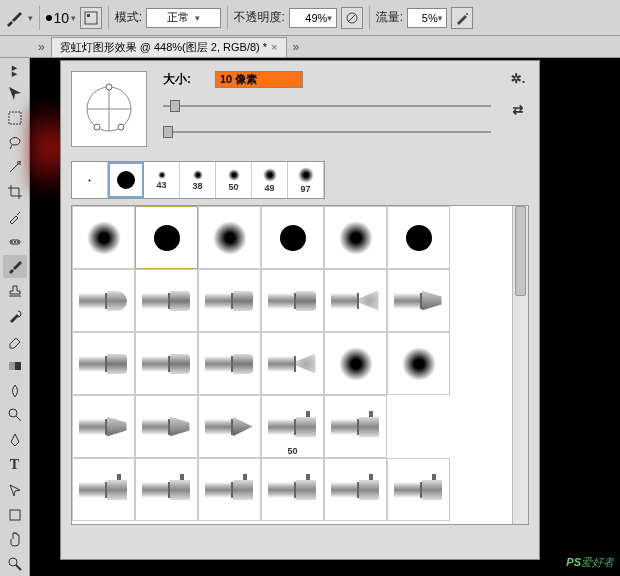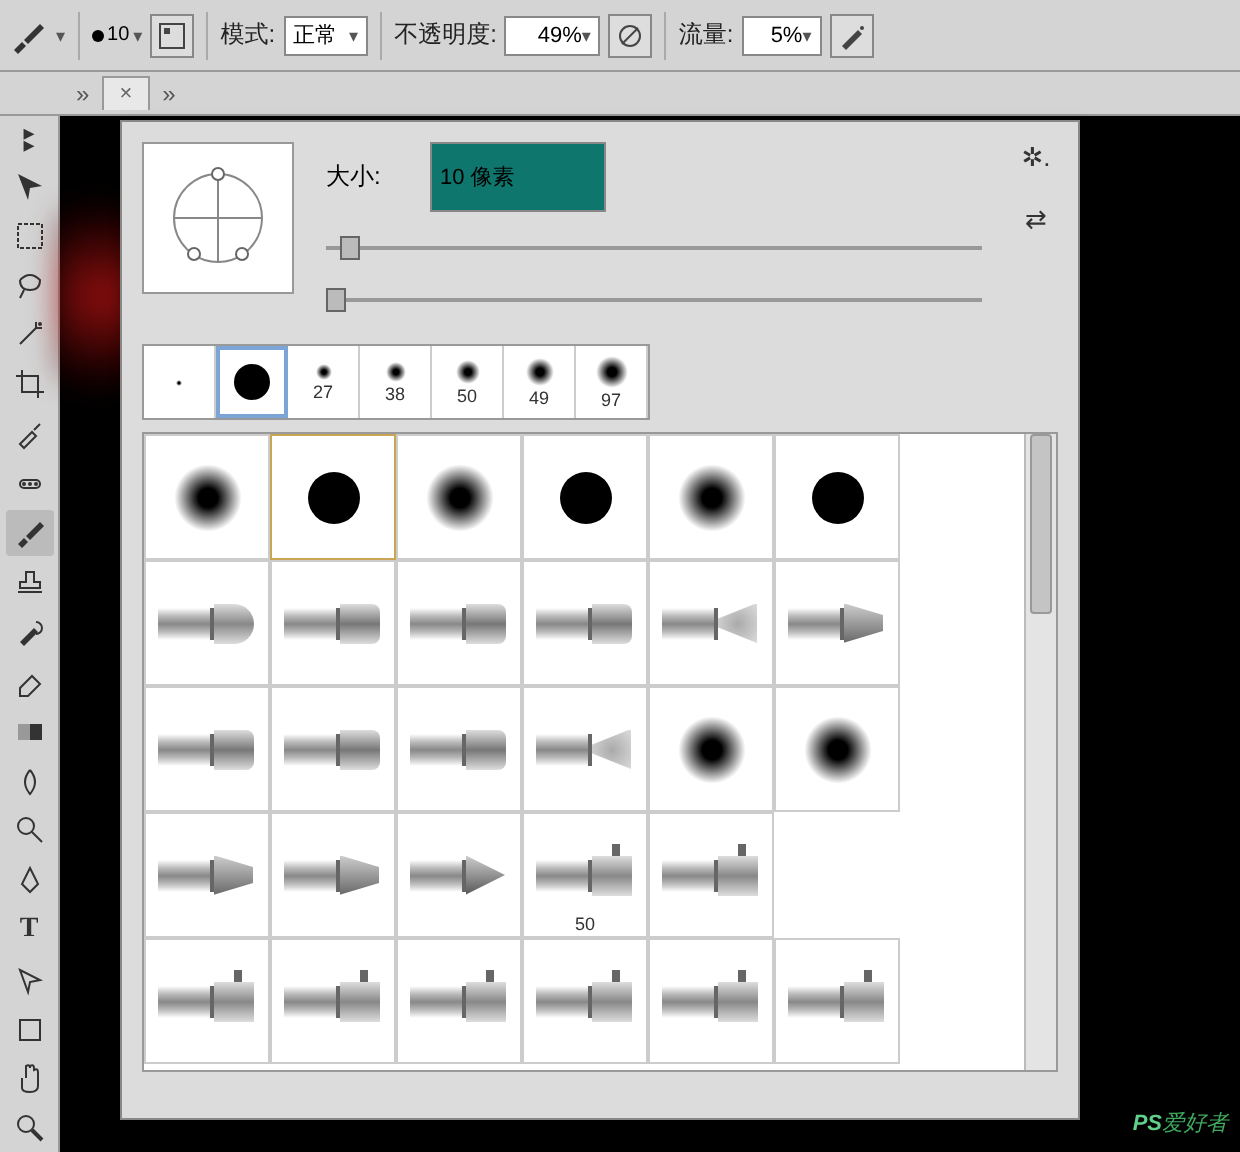--- a/index.html
+++ b/index.html
@@ -3,24 +3,24 @@
 <meta charset="utf-8">
 <style>
 * { margin: 0; padding: 0; box-sizing: border-box; font-family: "Microsoft YaHei", Arial, sans-serif; font-size: 11px; }
 body { width: 620px; height: 576px; background: #000; overflow: hidden; position: relative; }
 
 .options-bar { height: 36px; background: #d4d4d4; border-bottom: 1px solid #999; display: flex; align-items: center; padding: 0 4px; gap: 4px; }
 .brush-icon { width: 20px; height: 20px; display: flex; align-items: center; justify-content: center; }
 .opt-divider { width: 1px; height: 24px; background: #aaa; margin: 0 2px; }
 .size-chip { display: flex; align-items: center; gap: 2px; }
 .size-dot { width: 6px; height: 6px; background: #000; border-radius: 50%; }
-.size-num { font-size: 10px; }
+.size-num { font-size: 14px; }
 .small-btn { width: 22px; height: 22px; border: 1px solid #888; background: #ddd; display: flex; align-items: center; justify-content: center; cursor: pointer; }
 .opt-label { font-size: 12px; color: #222; }
-.opt-dropdown { border: 1px solid #888; background: #fff; padding: 1px 4px; display: flex; align-items: center; gap: 6px; height: 20px; }
+.opt-dropdown { border: 1px solid #888; background: #fff; padding: 1px 20px; display: flex; align-items: center; gap: 6px; height: 20px; }
 .chev { font-size: 9px; color: #555; }
 .opt-input { border: 1px solid #888; background: #fff; padding: 1px 4px; height: 20px; width: 48px; display: flex; align-items: center; justify-content: flex-end; }
 
 .sub-bar { height: 22px; background: #d4d4d4; border-bottom: 1px solid #999; display: flex; align-items: center; padding-left: 38px; gap: 6px; }
 .tab { background: #e8e8e8; border: 1px solid #999; border-bottom: none; padding: 2px 8px; display: flex; align-items: center; gap: 4px; font-size: 11px; }
 .tab-close { font-size: 11px; color: #666; cursor: pointer; }
 .expand-tabs { font-size: 12px; color: #555; }
 
 .main-area { display: flex; height: calc(576px - 58px); }
 
@@ -28,27 +28,27 @@
 .tool-btn { width: 24px; height: 24px; display: flex; align-items: center; justify-content: center; cursor: pointer; color: #333; border-radius: 2px; }
 .tool-btn.sub { height: 20px; }
 .tool-btn.active { background: #bbb; }
 .double-chev { display: flex; flex-direction: column; line-height: 6px; font-size: 9px; }
 
 .canvas-area { flex: 1; background: #000; position: relative; }
 .red-blur { position: absolute; left: -4px; top: 30px; width: 50px; height: 120px; background: radial-gradient(circle, rgba(200,20,20,0.7), rgba(80,0,0,0.3) 60%, transparent 80%); filter: blur(6px); }
 .watermark { position: absolute; right: 6px; bottom: 6px; color: #3fa85f; font-size: 16px; font-style: italic; text-shadow: 1px 1px 2px #000; }
 .watermark .ps { color: #5fcf8a; font-weight: bold; margin-top: 16px; }
 
-.brush-panel { position: absolute; left: 60px; top: 60px; width: 480px; height: 500px; background: #dcdcdc; border: 1px solid #888; box-shadow: 2px 2px 6px rgba(0,0,0,0.4); }
+.brush-panel { position: absolute; left: 60px; top: 60px; width: 480px; height: 500px; background: #dcdcdc; border: 1px solid #888; box-shadow: 2px 2px 6px rgba(0,0,0,0.4); font-weight: bold; }
 .panel-top { display: flex; padding: 10px; gap: 16px; }
 .preview-box { width: 76px; height: 76px; background: #fff; border: 1px solid #999; display: flex; align-items: center; justify-content: center; }
 .slider-block { flex: 1; display: flex; flex-direction: column; gap: 10px; }
 .slider-row { display: flex; align-items: center; gap: 8px; }
 .slider-label { width: 44px; font-size: 12px; }
-.slider-input { width: 88px; height: 35px; border: 1px solid #888; background: #0f766e; padding: 0 4px; display: flex; align-items: center; }
+.slider-input { width: 88px; height: 17px; border: 1px solid #888; background: #f97316; padding: 0 4px; display: flex; align-items: center; }
 .slider-track { flex: 1; height: 16px; position: relative; }
 .slider-track::before { content: ""; position: absolute; left: 0; right: 0; top: 7px; height: 2px; background: #999; }
 .slider-thumb { position: absolute; top: 2px; width: 10px; height: 12px; background: #bbb; border: 1px solid #666; }
 .panel-icons { width: 22px; display: flex; flex-direction: column; align-items: center; gap: 16px; }
 .gear-icon, .swap-icon { cursor: pointer; font-size: 13px; color: #333; }
 
 .preset-row { display: flex; gap: 0; margin: 4px 10px; border: 1px solid #999; background: #fff; width: fit-content; }
 .preset-cell { width: 36px; height: 36px; border-right: 1px solid #ccc; display: flex; flex-direction: column; align-items: center; justify-content: center; gap: 1px; cursor: pointer; }
 .preset-cell.sel { outline: 2px solid #7aa5d6; outline-offset: -2px; }
 .preset-dot { border-radius: 50%; background: #000; }
@@ -127,20 +127,21 @@
     <svg width="14" height="14" viewBox="0 0 14 14">
         <path d="M2 12 L10 4 L12 6 L4 14 Z" fill="#444"></path>
         <circle cx="12" cy="3" r="1" fill="#444"></circle>
       </svg>
   </div>
 </div>
 
 <div class="sub-bar">
   <span class="expand-tabs">»</span>
   <div class="tab">
+    <span>霓虹灯图形效果 @ 448%(图层 2, RGB/8) *</span>
     <span class="tab-close">×</span>
   </div>
   <span class="expand-tabs">»</span>
 </div>
 
 <div class="main-area">
 
   <div class="tool-col">
     <div class="tool-btn sub">
         <span class="double-chev">
@@ -302,21 +303,21 @@
 
   <div class="preset-row" id="preset-row">
       <div class="preset-cell">
         <div class="soft-dot" style="width: 3px; height: 3px;"></div>
       </div>
       <div class="preset-cell sel">
         <div class="preset-dot" style="width: 18px; height: 18px;"></div>
       </div>
       <div class="preset-cell">
         <div class="soft-dot" style="width: 8px; height: 8px;"></div>
-        <span class="preset-lbl">27</span>
+        <span class="preset-lbl">43</span>
       </div>
       <div class="preset-cell">
         <div class="soft-dot" style="width: 10px; height: 10px;"></div>
         <span class="preset-lbl">38</span>
       </div>
       <div class="preset-cell">
         <div class="soft-dot" style="width: 12px; height: 12px;"></div>
         <span class="preset-lbl">50</span>
       </div>
       <div class="preset-cell">

